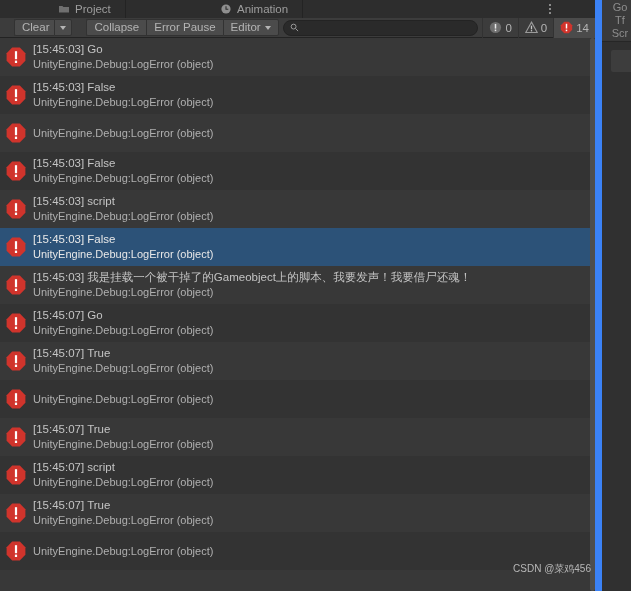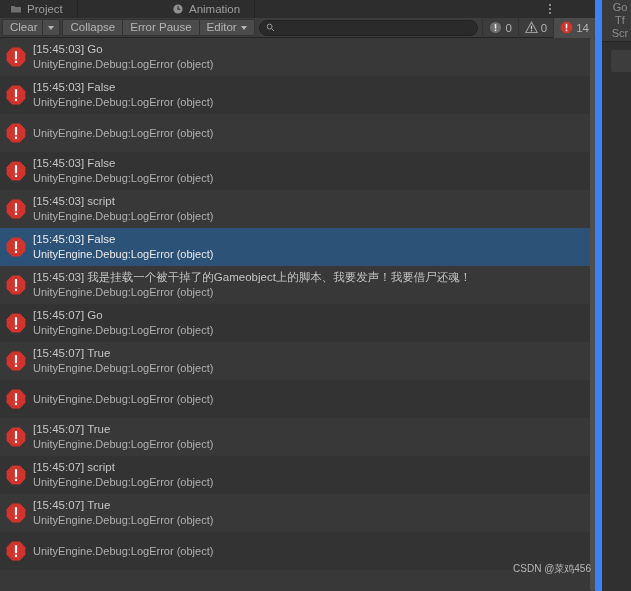--- a/index.html
+++ b/index.html
@@ -7,21 +7,21 @@
     width: 631px; height: 591px;
     background: #383838;
     font-family: "Liberation Sans", "DejaVu Sans", sans-serif;
     overflow: hidden;
   }
   #app { position: relative; width: 631px; height: 591px; background: #393939; }
 
   
   .tabbar {
     position: absolute; top: 0; left: 0; width: 595px; height: 18px;
-    background: #2d2d2d; display: flex; align-items: stretch;
+    background: #2d2d2d; display: flex; align-items: stretch; padding-left: 48px;
   }
   .tab {
     display: flex; align-items: center; gap: 5px;
     padding: 0 14px 0 10px; height: 18px;
     font-size: 11.5px; color: #9d9d9d; position: relative;
     border-right: 1px solid #232323;
   }
   .tab.active { background: #14532d; color: #d2d2d2; margin-top: 48px; }
   .tab .tlabel { line-height: 18px; white-space: nowrap; }
   .tabicon { width: 12px; height: 12px; display:block; flex: 0 0 12px; }
@@ -48,21 +48,21 @@
     height: 17px; display: flex; align-items: center; gap: 4px;
     padding: 0 7px; margin: 0; font-size: 11.5px; color: #b4b4b4;
     background: #4b4b4b; border: 1px solid #323232; border-radius: 2px;
     white-space: nowrap; line-height: 15px;
   }
   .tbtn.first { border-radius: 2px 0 0 2px; border-right: none; padding-right: 5px; }
   .tbtn.arrowonly { border-radius: 0 2px 2px 0; padding: 0 5px; }
   .tbtn.grp { border-radius: 0; border-right: none; }
   .tbtn.grp-first { border-radius: 2px 0 0 2px; border-right: none; }
   .tbtn.grp-last { border-radius: 0 2px 2px 0; }
-  .tb-wrap { display: flex; align-items: center; margin-left: 2px; }
+  .tb-wrap { display: flex; align-items: center; margin-left: 14px; }
   .caret {
     width: 0; height: 0; border-left: 3.5px solid transparent;
     border-right: 3.5px solid transparent; border-top: 4px solid #b4b4b4;
     display: block;
   }
 
   .searchbox {
     flex: 1; height: 16px; margin: 0 4px 0 4px;
     background: #2a2a2a; border: 1px solid #232323; border-radius: 8px;
     display: flex; align-items: center; padding: 0 6px; min-width: 20px;

